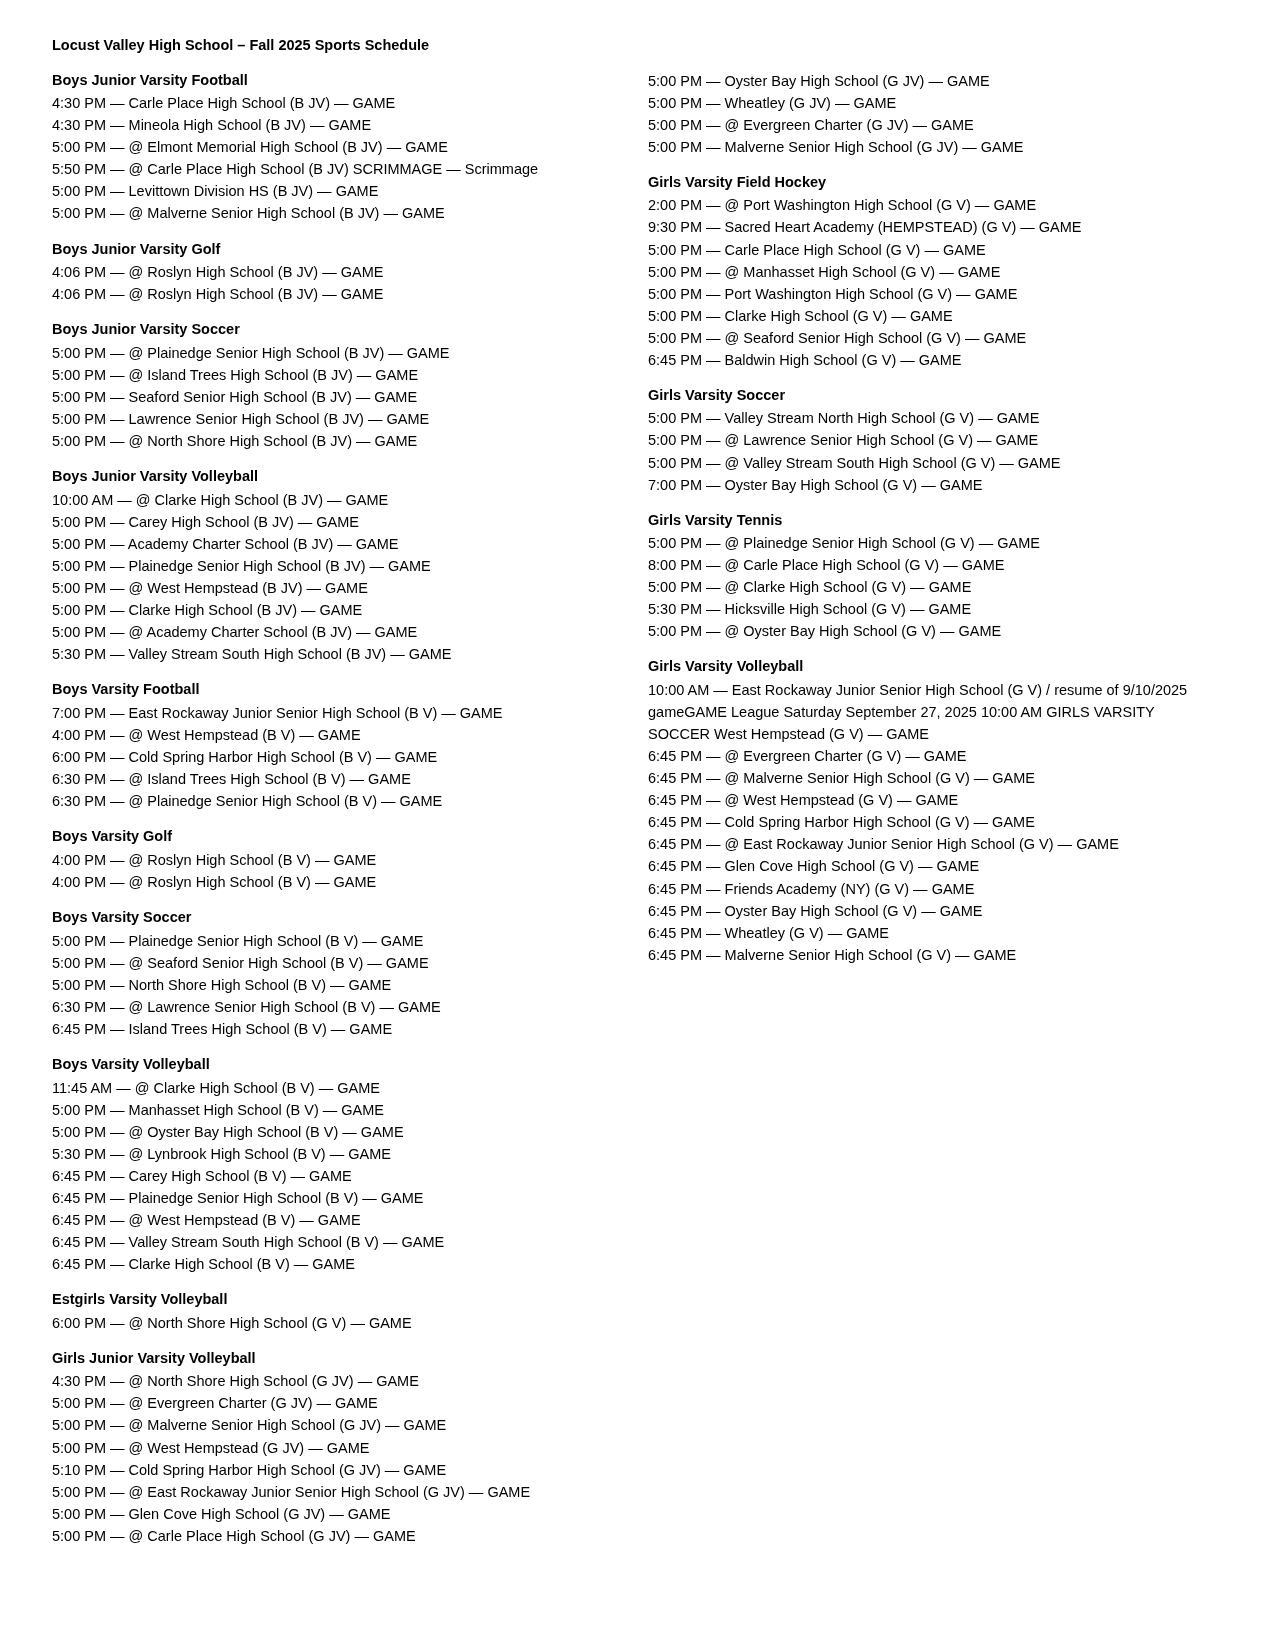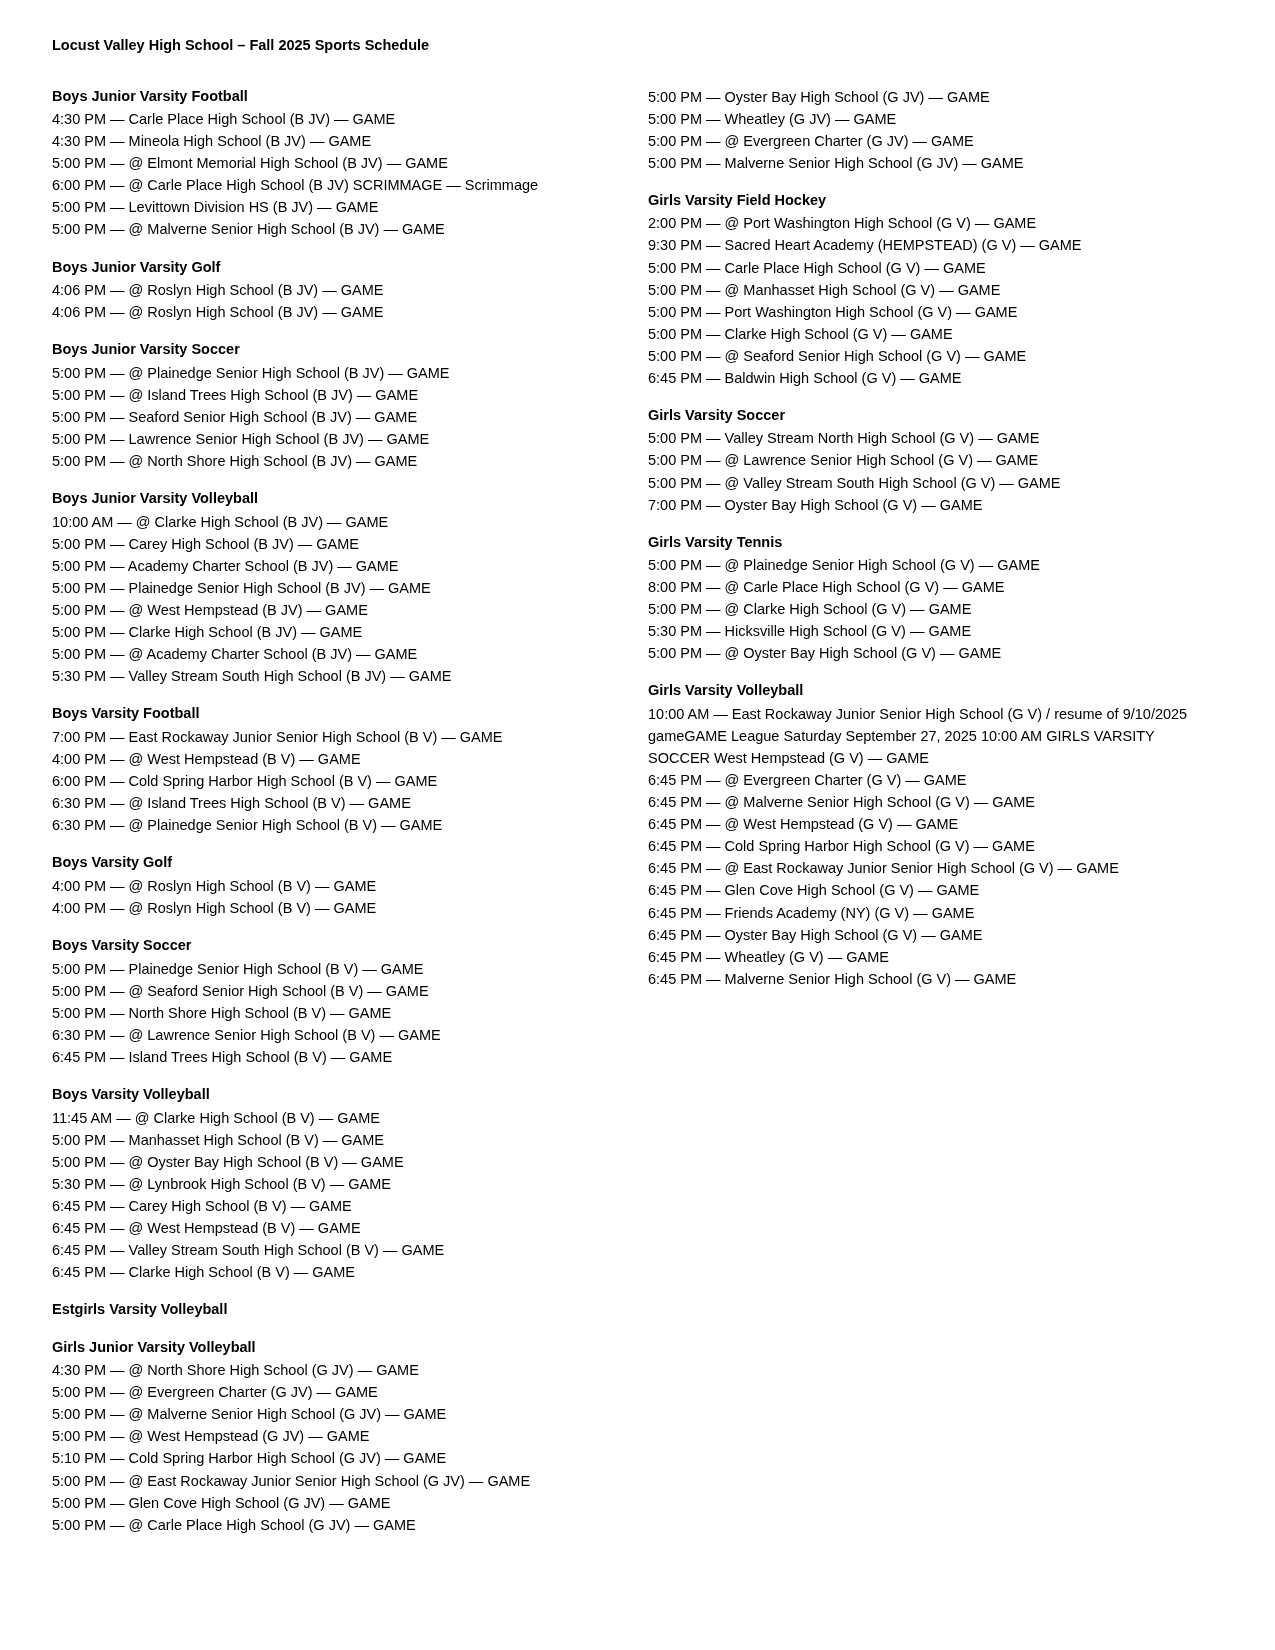--- a/index.html
+++ b/index.html
@@ -31,21 +31,21 @@
     width: 560px;
     flex: 0 0 560px;
   }
   .doc-title {
     font-size: 14.5px;
     font-weight: bold;
     line-height: 1.35;
     margin: 0 0 14px 0;
   }
   .section {
-    margin: 16px 0 14px 0;
+    margin: 0 0 14px 0;
   }
   .section-title {
     font-size: 14.5px;
     font-weight: bold;
     line-height: 1.5;
     margin: 0 0 1px 0;
   }
   .event {
     font-size: 14.5px;
     line-height: 1.52;
@@ -59,21 +59,21 @@
 
 <div class="page">
   <div class="doc-title">Locust Valley High School – Fall 2025 Sports Schedule</div>
   <div class="columns">
     <div class="col col-left">
         <div class="section">
           <div class="section-title">Boys Junior Varsity Football</div>
           <div class="event">4:30 PM — Carle Place High School (B JV) — GAME</div>
           <div class="event">4:30 PM — Mineola High School (B JV) — GAME</div>
           <div class="event">5:00 PM — @ Elmont Memorial High School (B JV) — GAME</div>
-          <div class="event">6:00 PM — @ Carle Place High School (B JV) SCRIMMAGE — Scrimmage</div>
+          <div class="event">5:50 PM — @ Carle Place High School (B JV) SCRIMMAGE — Scrimmage</div>
           <div class="event">5:00 PM — Levittown Division HS (B JV) — GAME</div>
           <div class="event">5:00 PM — @ Malverne Senior High School (B JV) — GAME</div>
         </div>
         <div class="section">
           <div class="section-title">Boys Junior Varsity Golf</div>
           <div class="event">4:06 PM — @ Roslyn High School (B JV) — GAME</div>
           <div class="event">4:06 PM — @ Roslyn High School (B JV) — GAME</div>
         </div>
         <div class="section">
           <div class="section-title">Boys Junior Varsity Soccer</div>
@@ -115,26 +115,28 @@
           <div class="event">6:30 PM — @ Lawrence Senior High School (B V) — GAME</div>
           <div class="event">6:45 PM — Island Trees High School (B V) — GAME</div>
         </div>
         <div class="section">
           <div class="section-title">Boys Varsity Volleyball</div>
           <div class="event">11:45 AM — @ Clarke High School (B V) — GAME</div>
           <div class="event">5:00 PM — Manhasset High School (B V) — GAME</div>
           <div class="event">5:00 PM — @ Oyster Bay High School (B V) — GAME</div>
           <div class="event">5:30 PM — @ Lynbrook High School (B V) — GAME</div>
           <div class="event">6:45 PM — Carey High School (B V) — GAME</div>
+          <div class="event">6:45 PM — Plainedge Senior High School (B V) — GAME</div>
           <div class="event">6:45 PM — @ West Hempstead (B V) — GAME</div>
           <div class="event">6:45 PM — Valley Stream South High School (B V) — GAME</div>
           <div class="event">6:45 PM — Clarke High School (B V) — GAME</div>
         </div>
         <div class="section">
           <div class="section-title">Estgirls Varsity Volleyball</div>
+          <div class="event">6:00 PM — @ North Shore High School (G V) — GAME</div>
         </div>
         <div class="section">
           <div class="section-title">Girls Junior Varsity Volleyball</div>
           <div class="event">4:30 PM — @ North Shore High School (G JV) — GAME</div>
           <div class="event">5:00 PM — @ Evergreen Charter (G JV) — GAME</div>
           <div class="event">5:00 PM — @ Malverne Senior High School (G JV) — GAME</div>
           <div class="event">5:00 PM — @ West Hempstead (G JV) — GAME</div>
           <div class="event">5:10 PM — Cold Spring Harbor High School (G JV) — GAME</div>
           <div class="event">5:00 PM — @ East Rockaway Junior Senior High School (G JV) — GAME</div>
           <div class="event">5:00 PM — Glen Cove High School (G JV) — GAME</div>

